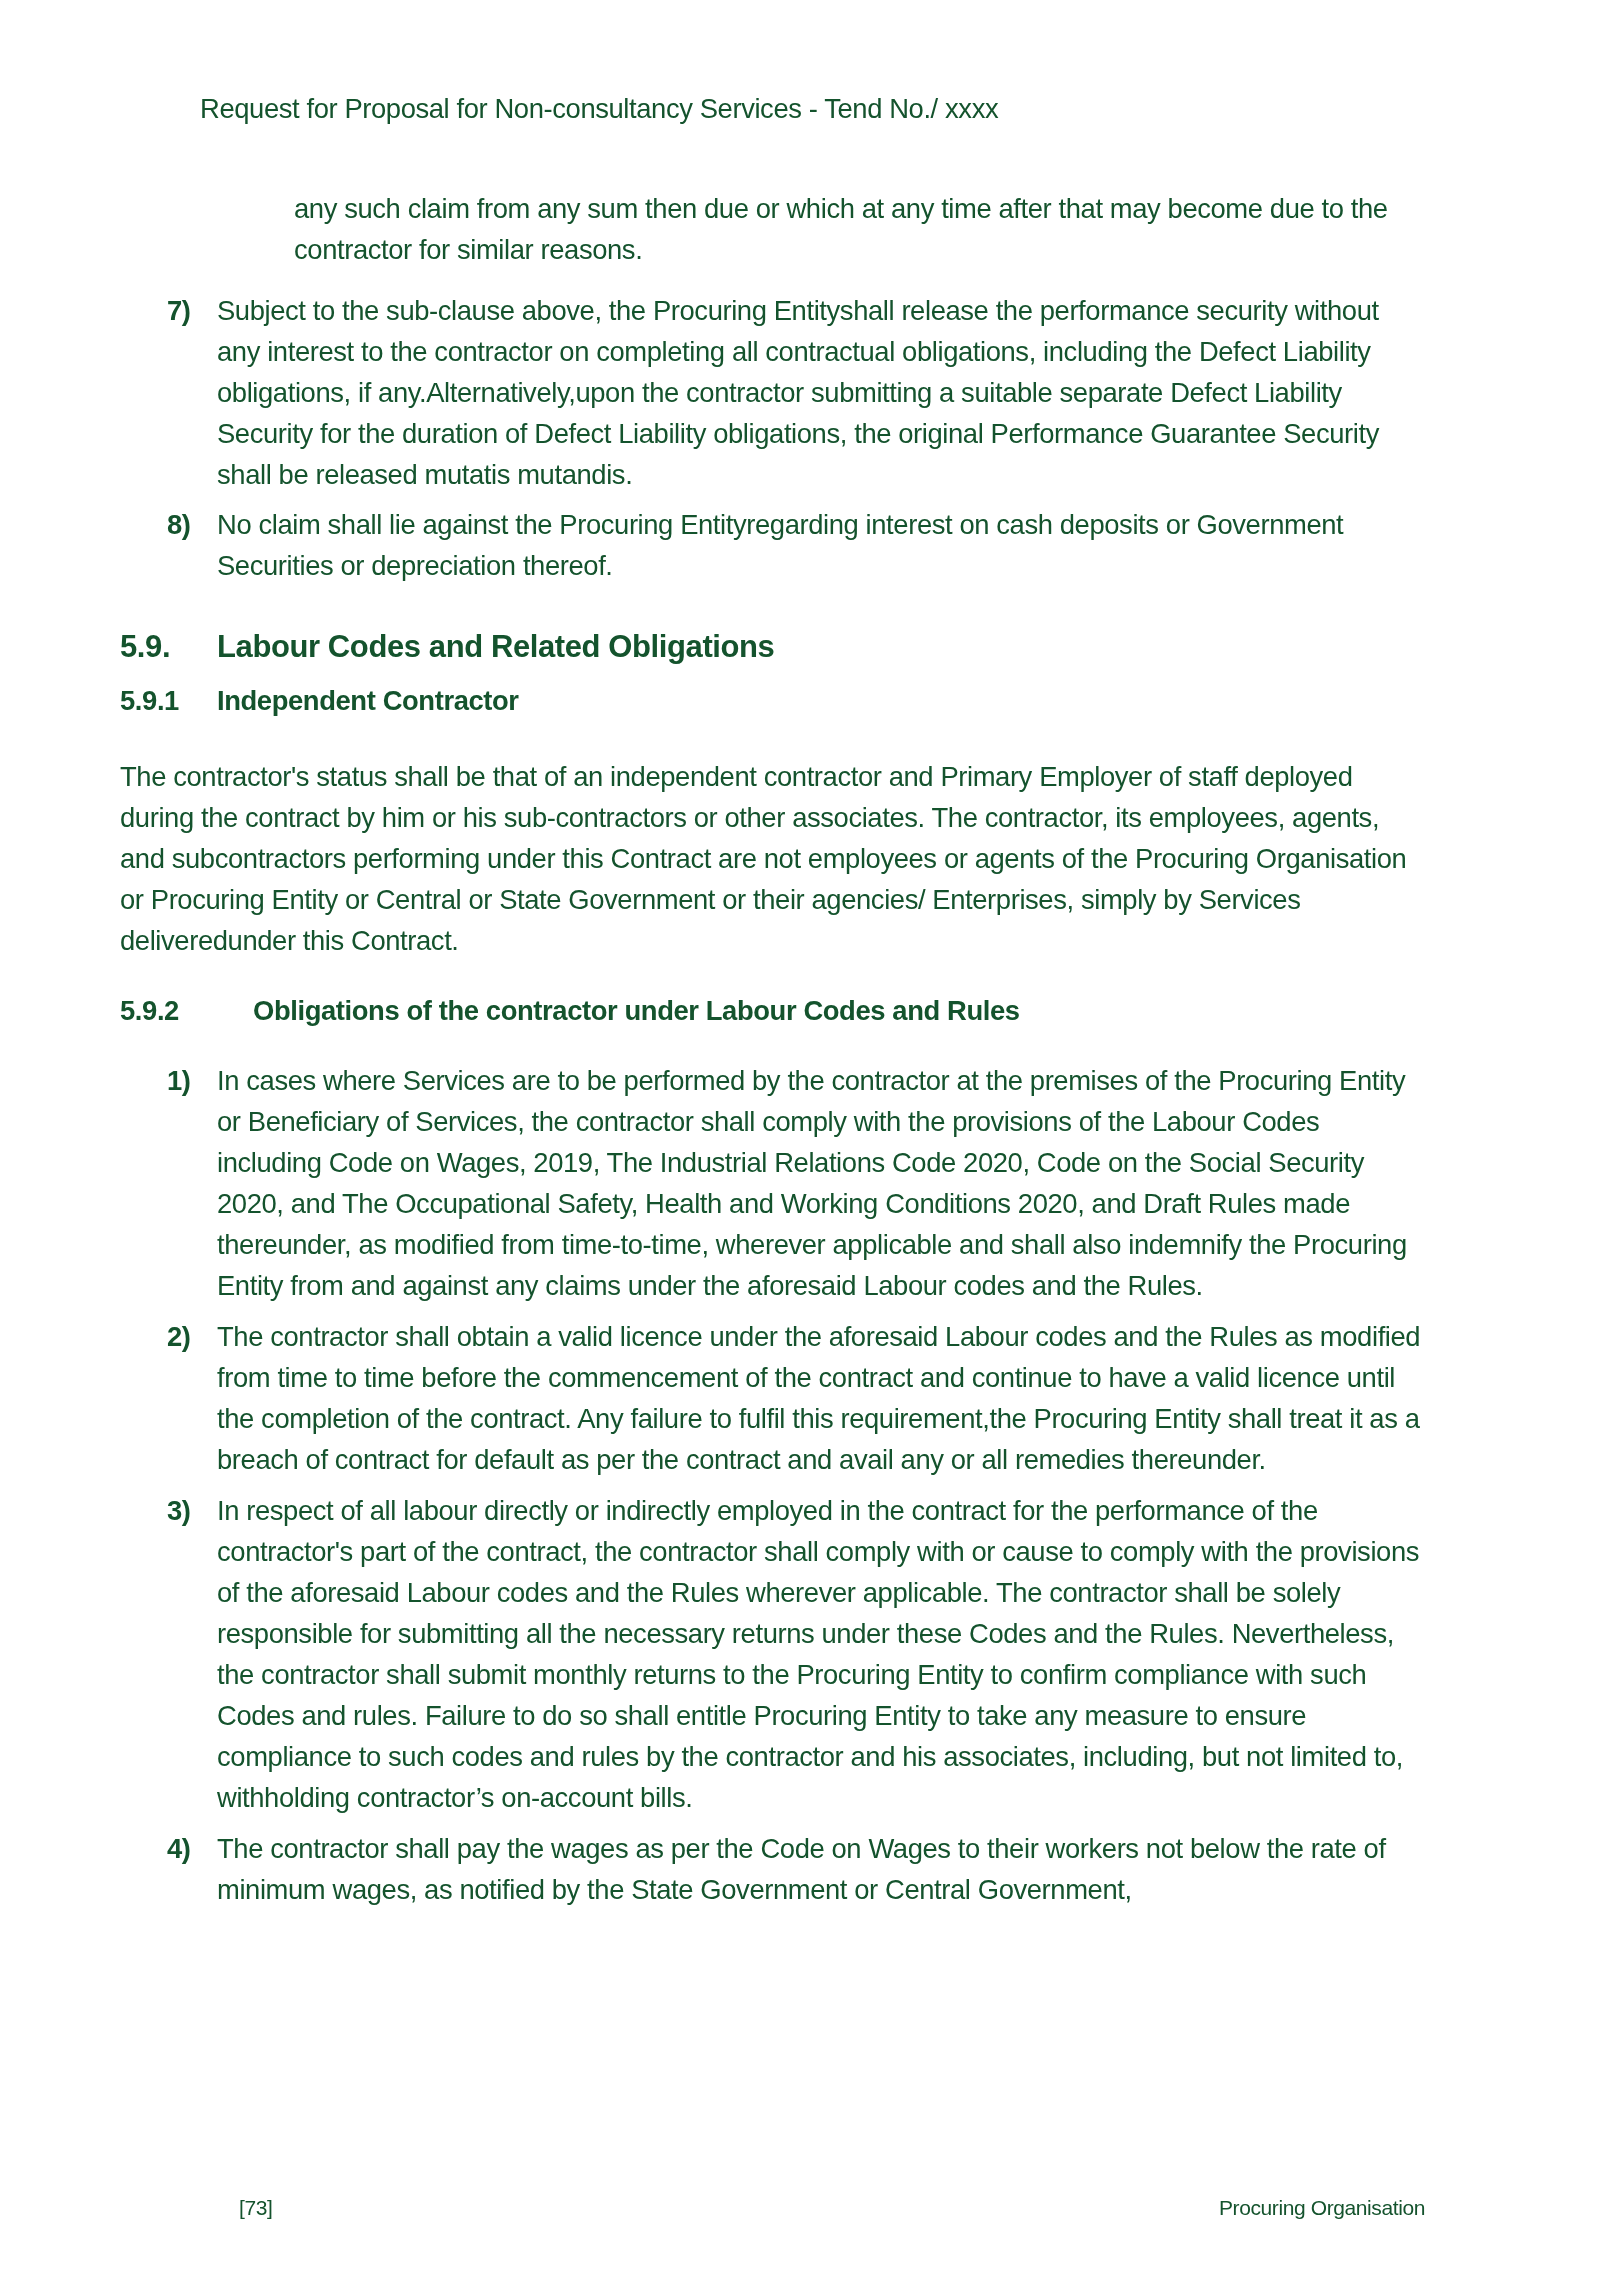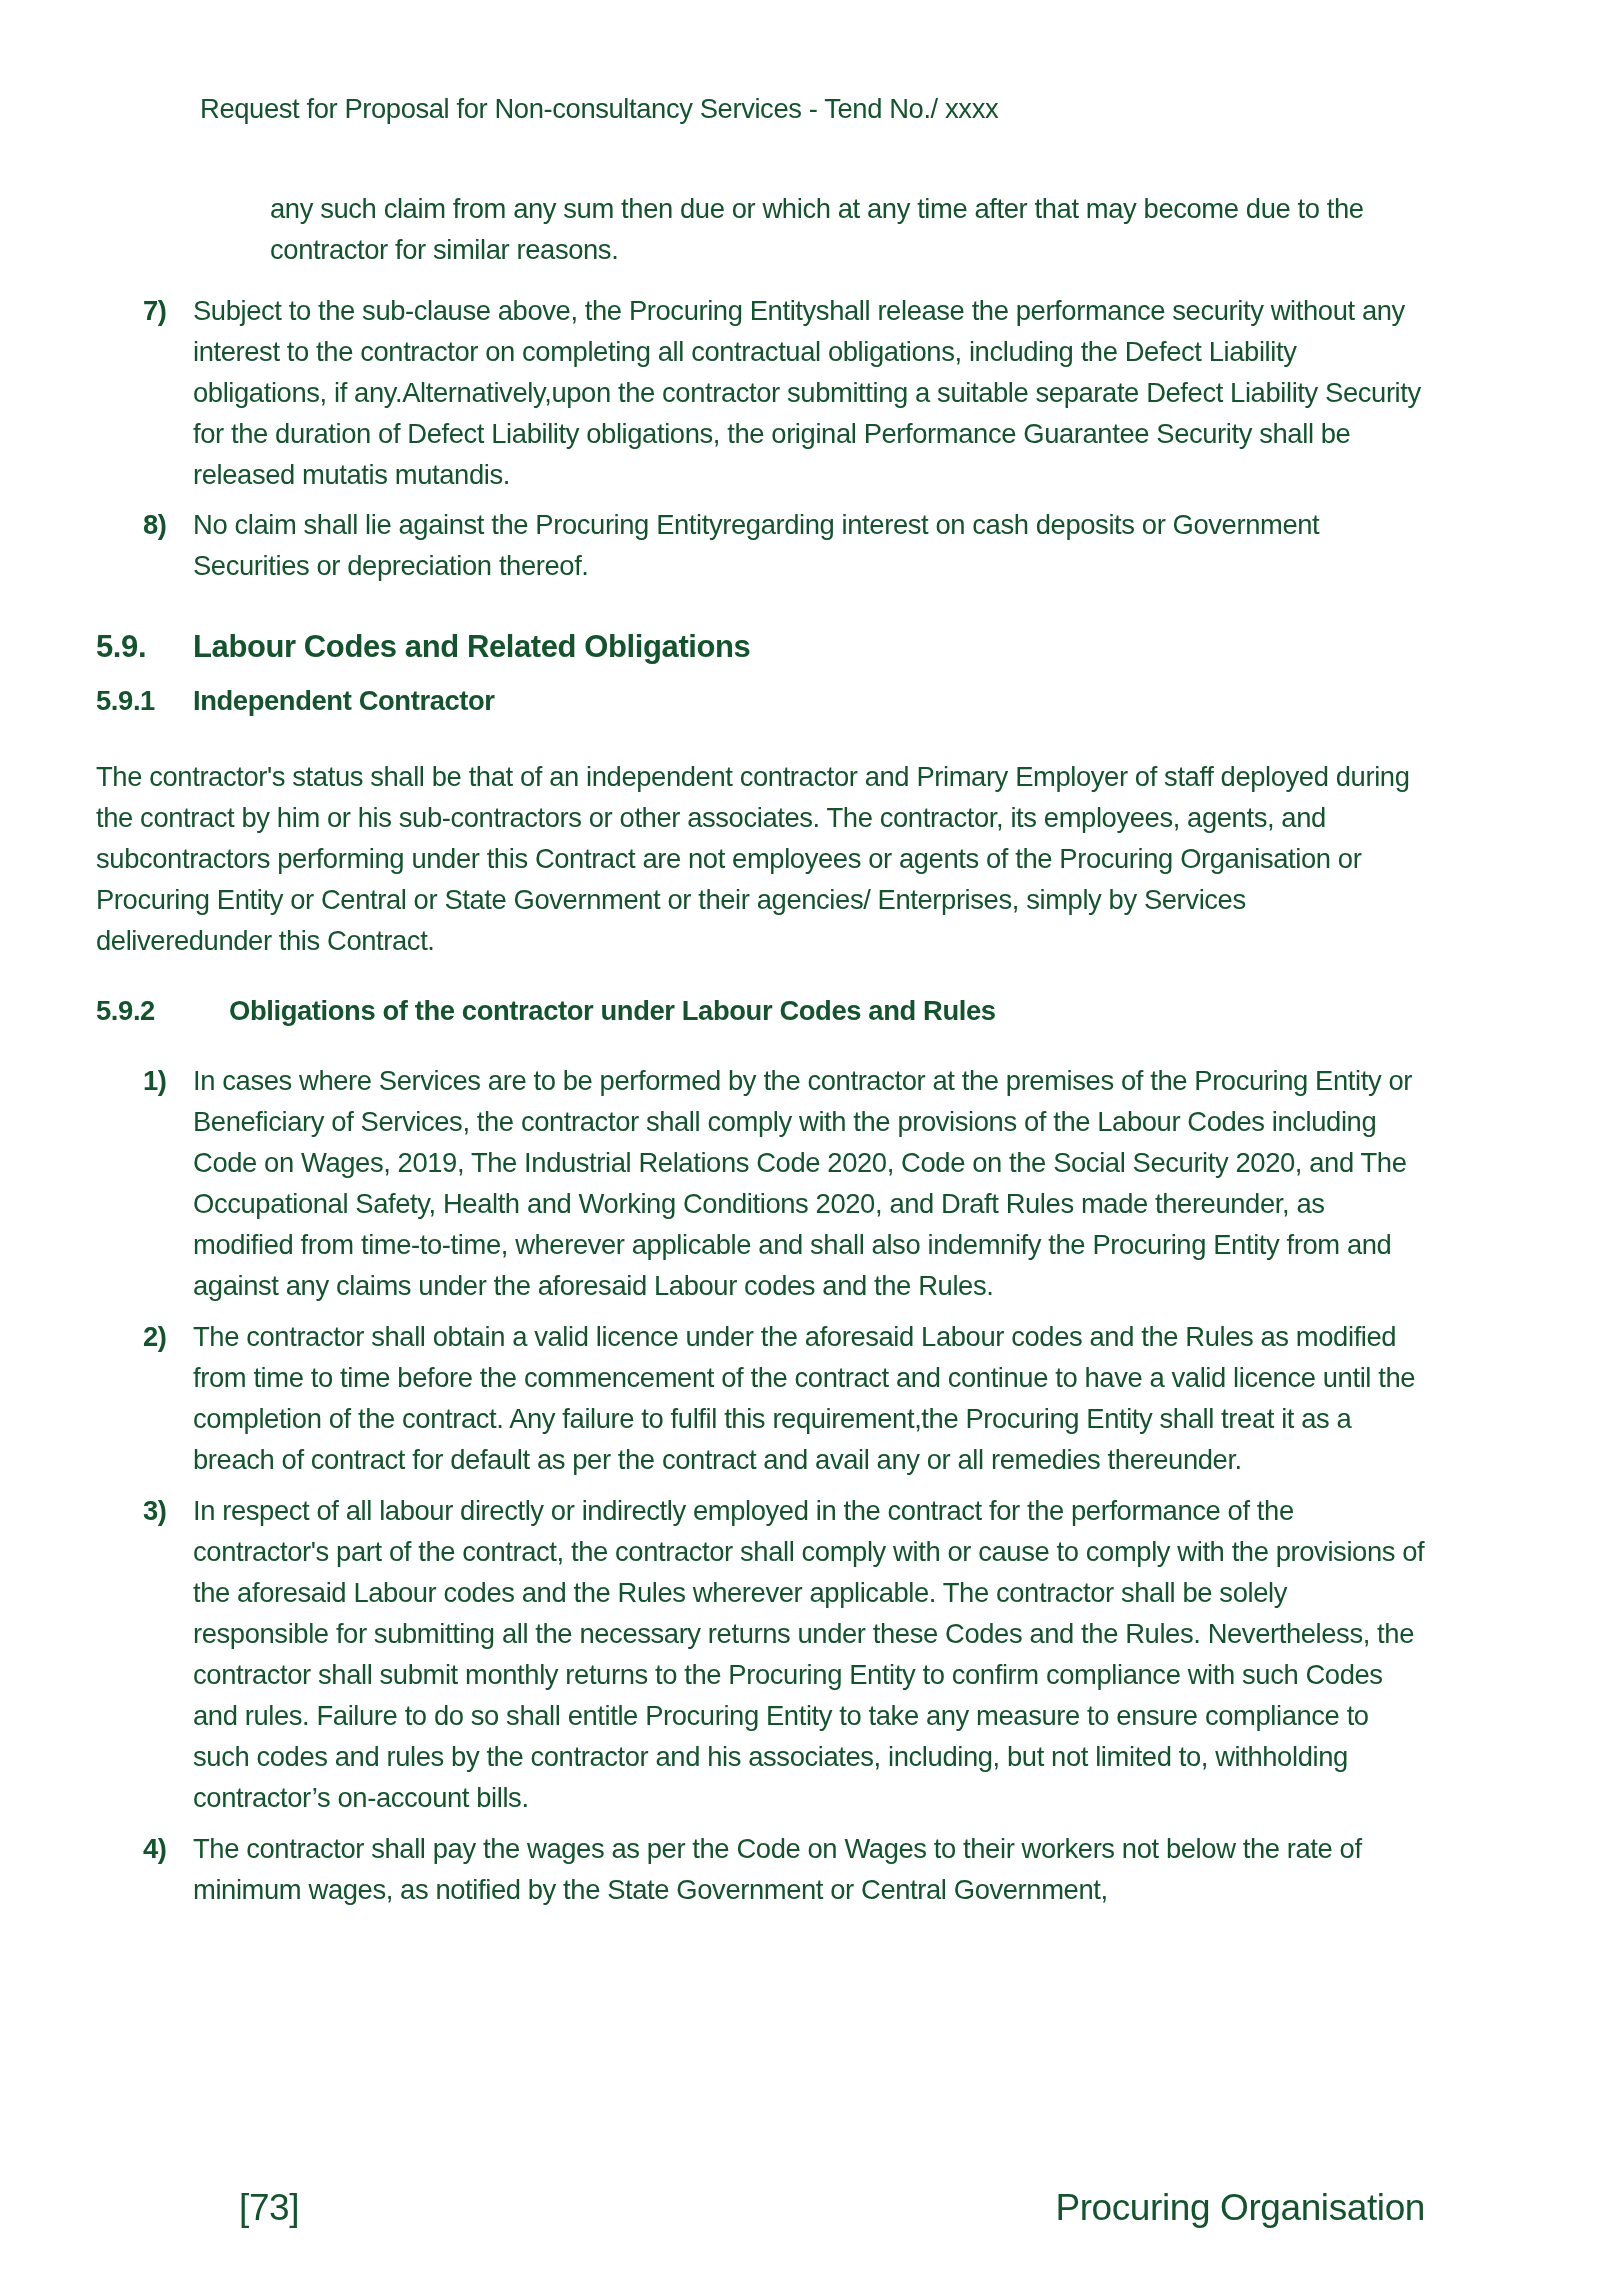--- a/index.html
+++ b/index.html
@@ -21,21 +21,21 @@
     padding-top: 92px;
     overflow: hidden;
   }
   .page-header {
     padding-left: 200px;
     padding-right: 196px;
     font-size: 27.4px;
     line-height: 33px;
   }
   .content {
-    padding-left: 96px;
+    padding-left: 120px;
     padding-right: 196px;
   }
   .intro-para {
     margin: 63px 0 0 174px;
     padding-right: 19.6px;
   }
   ol.num-list {
     list-style: none;
     margin: 19.6px 0 0 0;
     padding: 0;
@@ -90,21 +90,21 @@
     margin-top: 29px;
     gap: 36px;
   }
   .page-footer {
     position: absolute;
     left: 200px;
     right: 196px;
     bottom: 69px;
     display: flex;
     justify-content: space-between;
-    font-size: 37px;
+    font-size: 21px;
     line-height: 33px;
   }
   .footer-left {
     margin-left: 39px;
   }
 </style>
 </head>
 <body>
 
 <div class="page">

